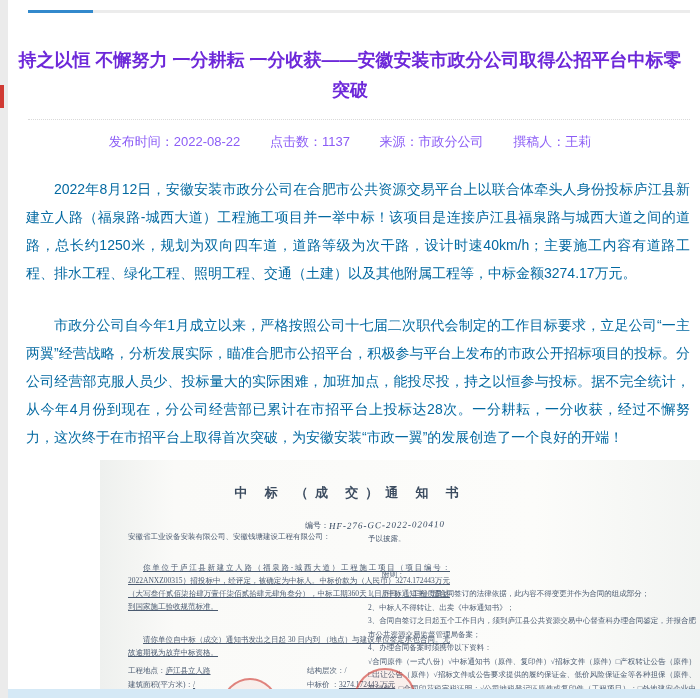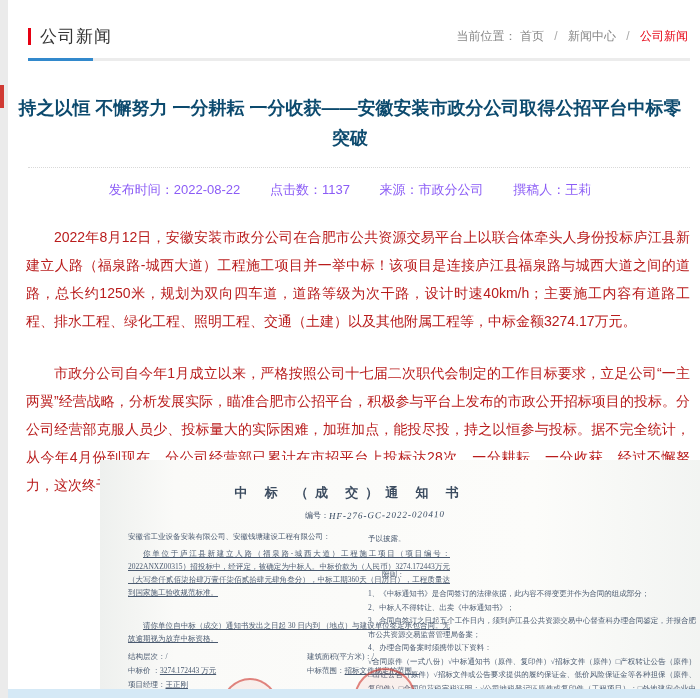--- a/index.html
+++ b/index.html
@@ -19,48 +19,48 @@
   .breadcrumb { font-size:12px; color:#888; }
   .breadcrumb a { text-decoration:none; color:#888; cursor:pointer; }
   .breadcrumb .sep { margin:0 7px; color:#aaa; }
   .breadcrumb a.active { color:#e60012; }
   .head-underline { margin:10px 10px 0 28px; height:3px; background:#ececec; position:relative; }
   .head-underline .blue-seg { position:absolute; left:0; top:0; width:65px; height:3px; background:#3289cc; display:block; }
 
   
   h1.article-title {
     margin:32px 14px 0 14px; text-align:center; font-size:18px; font-weight:bold;
-    color:#0c4a6e; line-height:30px;
+    color:#6d28d9; line-height:30px;
   }
   .dotted-sep { margin:14px 10px 0 28px; border-top:1px dotted #d9d9d9; }
   .meta { margin-top:13px; text-align:center; font-size:13px; color:#8b5cf6; }
   .meta-item { margin:0 13px; white-space:nowrap; }
   .article-body p {
-    margin:24px 10px 0 26px; font-size:14px; line-height:28px; color:#b91c1c;
+    margin:24px 10px 0 26px; font-size:14px; line-height:28px; color:#0369a1;
     text-align:justify; text-indent:2em;
   }
 
   
   .notice {
     position:absolute; left:100px; top:460px; width:620px; height:230px;
     overflow:hidden;
     background:linear-gradient(90deg,#eef0ee 0%,#fafaf8 12%,#fcfcfa 70%,#f1f3f1 100%);
     color:#4a5a70; font-family:"Liberation Serif","DejaVu Serif",serif;
   }
   .doc-title {
     position:absolute; top:24px; left:0; width:500px; text-align:center;
     font-size:13px; font-weight:bold; letter-spacing:7px; color:#3c4c60;
   }
-  .doc-number { position:absolute; top:50px; left:205px; font-size:8px; color:#44536a; }
+  .doc-number { position:absolute; top:60px; left:205px; font-size:8px; color:#44536a; }
   .doc-number .hand {
     display:inline-block; font-style:italic; transform:rotate(-1deg);
     font-size:9px; letter-spacing:1px; color:#33465e;
   }
   .doc-left { position:absolute; left:28px; top:70px; width:322px; font-size:7.5px; line-height:13px; }
-  .doc-left .recipient { margin-bottom:4px; }
+  .doc-left .recipient { margin-bottom:18px; }
   .doc-left .doc-body { text-indent:2em; text-align:justify;text-decoration:underline; }
   .doc-left .doc-body + .doc-body { margin-top:20px; }
   .doc-fields { display:grid; grid-template-columns:55% 45%; column-gap:2px; row-gap:1px; margin-top:5px; }
   .doc-fields .cell { white-space:normal; }
   .u { text-decoration:underline; }
   .doc-right { position:absolute; left:268px; top:72px; width:328px; font-size:7.5px; line-height:13.5px; }
   .doc-right .right-note { margin-bottom:22px; }
   .doc-right .appendix-title { text-indent:14px; margin-bottom:6px; }
   .doc-right .appendix-item { text-align:justify; }
   .stamp {
@@ -72,34 +72,20 @@
 
   .bottom-strip { position:absolute; left:8px; bottom:0; width:692px; height:9px; background:#d5e9f6; z-index:7; }
 </style>
 </head>
 <body>
 
 <div class="left-strip"></div>
 <div class="left-red-mark"></div>
 
 <header>
-  <div class="head-row">
-    <div class="section-title-wrap">
-      <span class="red-bar"></span>
-      <span class="section-title-text">公司新闻</span>
-    </div>
-    <nav class="breadcrumb">
-      <span>当前位置：</span>
-      <a>首页</a>
-      <span class="sep">/</span>
-      <a>新闻中心</a>
-      <span class="sep">/</span>
-      <a class="active">公司新闻</a>
-    </nav>
-  </div>
   <div class="head-underline">
     <span class="blue-seg"></span>
   </div>
 </header>
 
 <main>
   <h1 class="article-title">持之以恒 不懈努力 一分耕耘 一分收获——安徽安装市政分公司取得公招平台中标零突破</h1>
   <div class="dotted-sep"></div>
   <div class="meta">
     <span class="meta-item"><span>发布时间：</span><span>2022-08-22</span></span>
@@ -117,20 +103,21 @@
   <div class="doc-title">中 标 （成 交）通 知 书</div>
   <div class="doc-number">
     <span>编号：</span><span class="hand">HF-276-GC-2022-020410</span>
   </div>
 
   <div class="doc-left">
     <div class="recipient">安徽省工业设备安装有限公司、安徽钱塘建设工程有限公司：</div>
     <p class="doc-body">你单位于庐江县新建立人路（福泉路-城西大道）工程施工项目（项目编号：2022ANXZ00315）招投标中，经评定，被确定为中标人。中标价款为（人民币）3274.172443万元（大写叁仟贰佰柒拾肆万壹仟柒佰贰拾肆元肆角叁分），中标工期360天（日历日），工程质量达到国家施工验收规范标准。</p>
     <p class="doc-body">请你单位自中标（成交）通知书发出之日起 30 日内到 （地点）与建设单位签定承包合同。无故逾期视为放弃中标资格。</p>
     <div class="doc-fields">
+      <span class="cell"><span>工程地点：</span><span class="u">庐江县立人路</span></span>
       <span class="cell"><span>结构层次：</span><span>/</span></span>
       <span class="cell"><span>建筑面积(平方米)：</span><span class="u">/</span></span>
       <span class="cell"><span>中标价 ：</span><span class="u">3274.172443 万元</span></span>
       <span class="cell"><span>中标范围：</span><span class="u">招标文件规定的范围。</span></span>
       <span class="cell"><span>项目经理：</span><span class="u">王正刚</span></span>
     </div>
   </div>
 
   <div class="doc-right">
     <div class="right-note">予以披露。</div>

